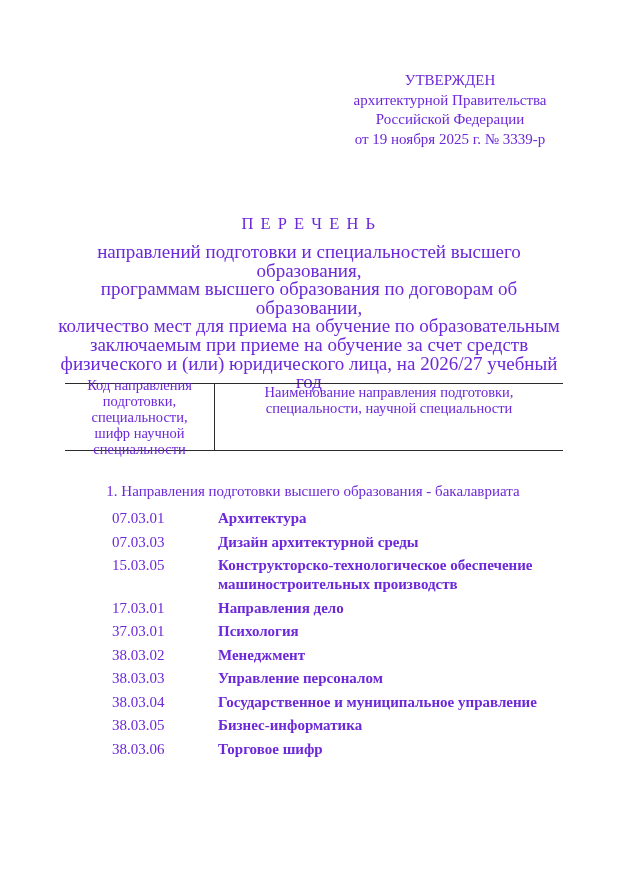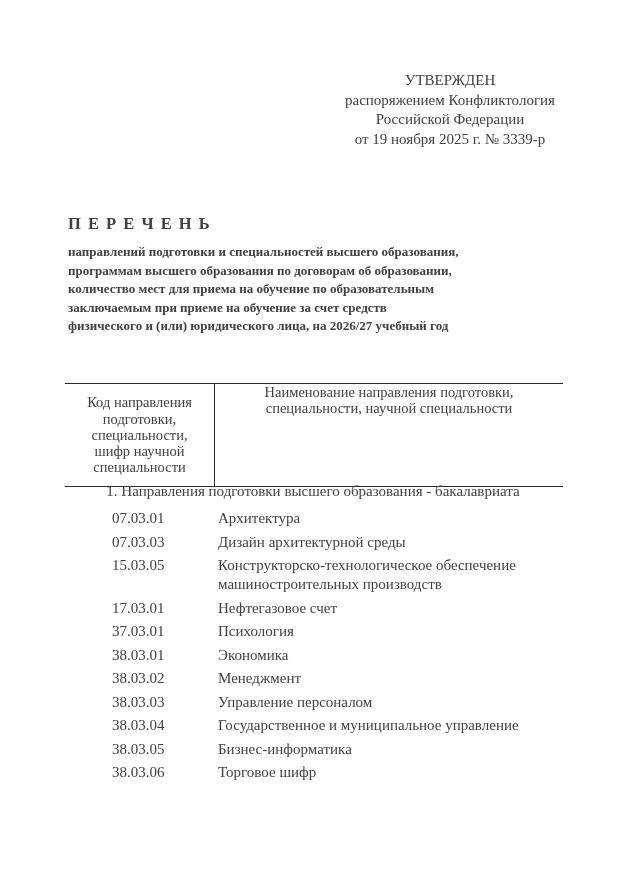--- a/index.html
+++ b/index.html
@@ -6,54 +6,55 @@
     margin: 0;
     padding: 0;
     background: #ffffff;
   }
   .page {
     position: relative;
     width: 626px;
     height: 889px;
     background: #ffffff;
     font-family: "Liberation Serif", "DejaVu Serif", serif;
-    color: #404040;
+    color: #6d28d9;
     overflow: hidden;
   }
   .approval {
     position: absolute;
     top: 71px;
     left: 333px;
     width: 234px;
     text-align: center;
     font-size: 15px;
     line-height: 19.5px;
   }
   .title-block {
     position: absolute;
     top: 214px;
-    left: 68px;
+    left: 48px;
     width: 522px;
-    font-weight: bold;
+    text-align: center;
+    font-weight: normal;
   }
   .doc-title {
     font-size: 16.5px;
     letter-spacing: 1.5px;
     margin-bottom: 9px;
   }
   .subtitle {
-    font-size: 13px;
+    font-size: 19px;
     line-height: 18.6px;
   }
   .table-header {
     position: absolute;
     top: 383px;
     left: 65px;
     width: 498px;
-    height: 104px;
+    height: 68px;
     border-top: 1.5px solid #2b2b2b;
     border-bottom: 1.5px solid #2b2b2b;
     display: flex;
     box-sizing: border-box;
     font-size: 14.5px;
     line-height: 16.2px;
   }
   .th-col1 {
     width: 150px;
     flex-shrink: 0;
@@ -86,30 +87,30 @@
     width: 498px;
     font-size: 15px;
   }
   .row {
     display: flex;
     padding-left: 47px;
     margin-bottom: 4.5px;
     line-height: 19px;
   }
   .row .code { width: 106px; flex-shrink: 0; }
-  .row .name { flex: 1; }
+  .row .name { flex: 1; font-weight: bold; }
 </style>
 </head>
 <body>
 
 <div class="page">
 
   <div class="approval">
     <div>УТВЕРЖДЕН</div>
-    <div>распоряжением Конфликтология</div>
+    <div>архитектурной Правительства</div>
     <div>Российской Федерации</div>
     <div>от 19 ноября 2025 г. № 3339-р</div>
   </div>
 
   <div class="title-block">
     <div class="doc-title">П Е Р Е Ч Е Н Ь</div>
     <div class="subtitle">
       <div>направлений подготовки и специальностей высшего образования,</div>
       <div>программам высшего образования по договорам об образовании,</div>
       <div>количество мест для приема на обучение по образовательным</div>
@@ -137,29 +138,25 @@
     <div class="row">
       <div class="code">07.03.03</div>
       <div class="name">Дизайн архитектурной среды</div>
     </div>
     <div class="row">
       <div class="code">15.03.05</div>
       <div class="name">Конструкторско-технологическое обеспечение машиностроительных производств</div>
     </div>
     <div class="row">
       <div class="code">17.03.01</div>
-      <div class="name">Нефтегазовое счет</div>
+      <div class="name">Направления дело</div>
     </div>
     <div class="row">
       <div class="code">37.03.01</div>
       <div class="name">Психология</div>
-    </div>
-    <div class="row">
-      <div class="code">38.03.01</div>
-      <div class="name">Экономика</div>
     </div>
     <div class="row">
       <div class="code">38.03.02</div>
       <div class="name">Менеджмент</div>
     </div>
     <div class="row">
       <div class="code">38.03.03</div>
       <div class="name">Управление персоналом</div>
     </div>
     <div class="row">

